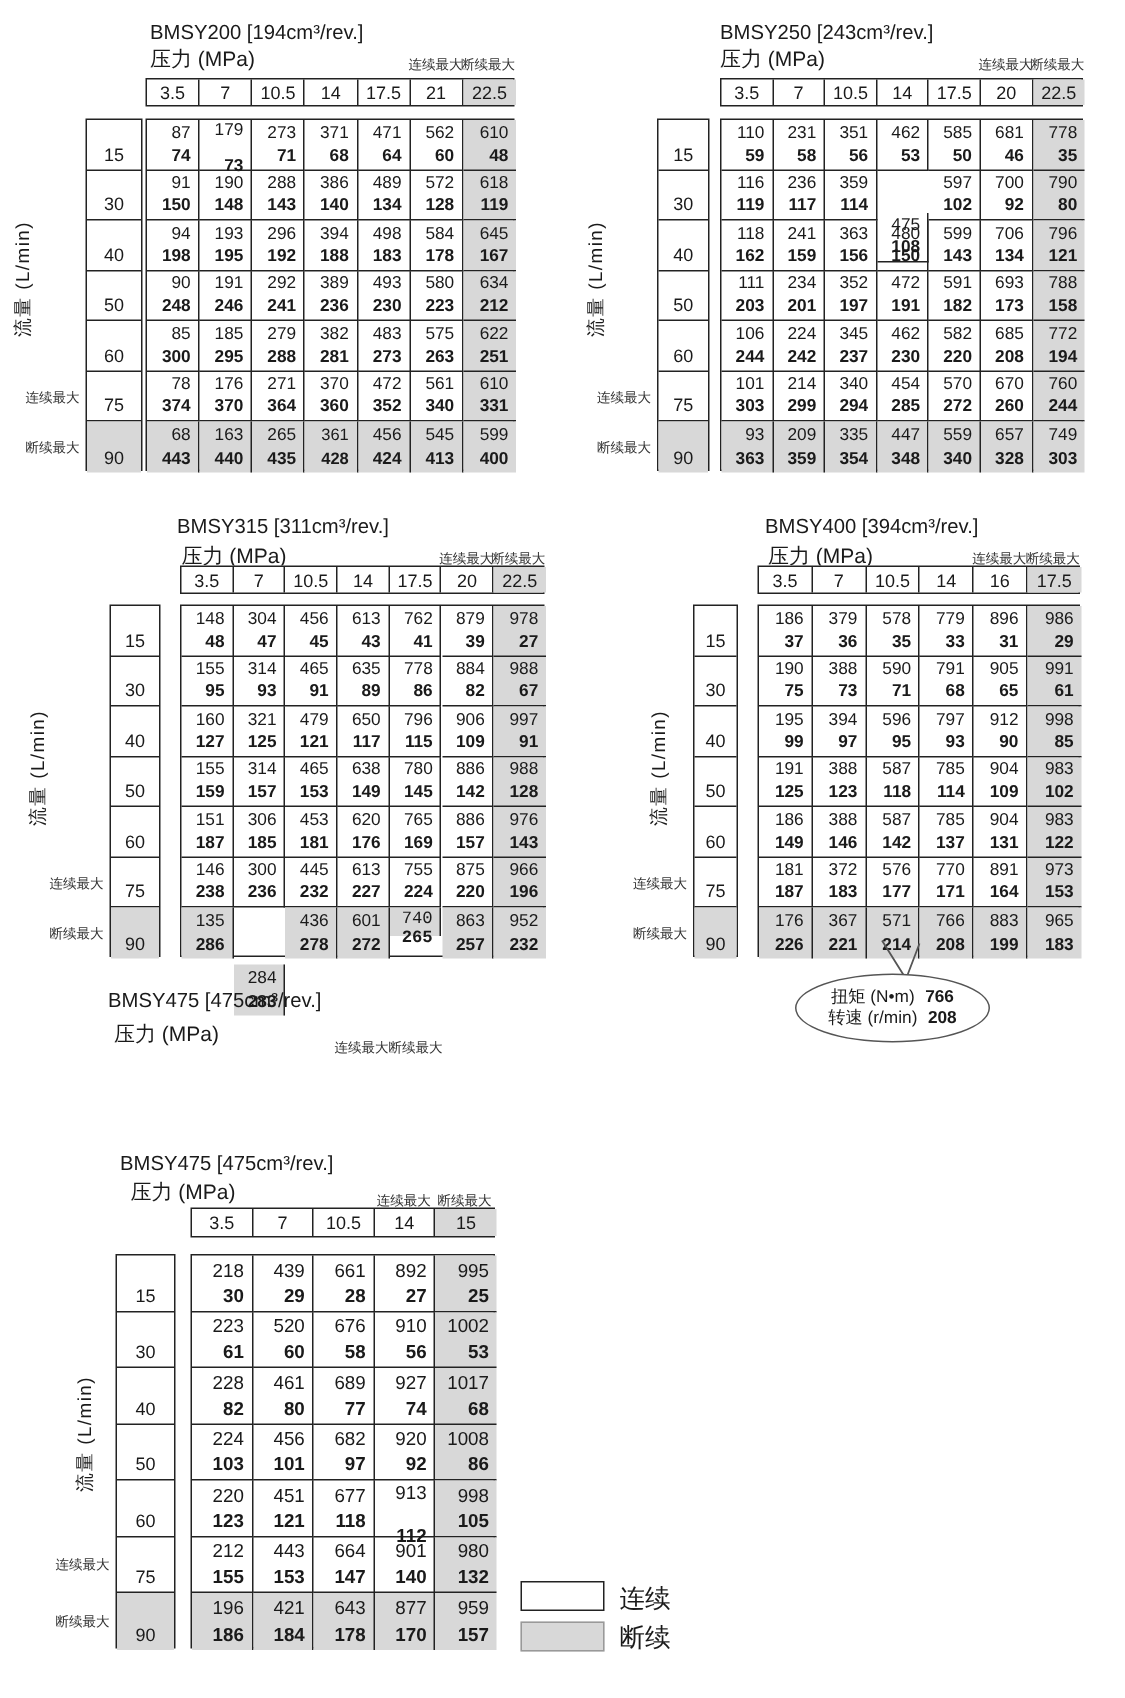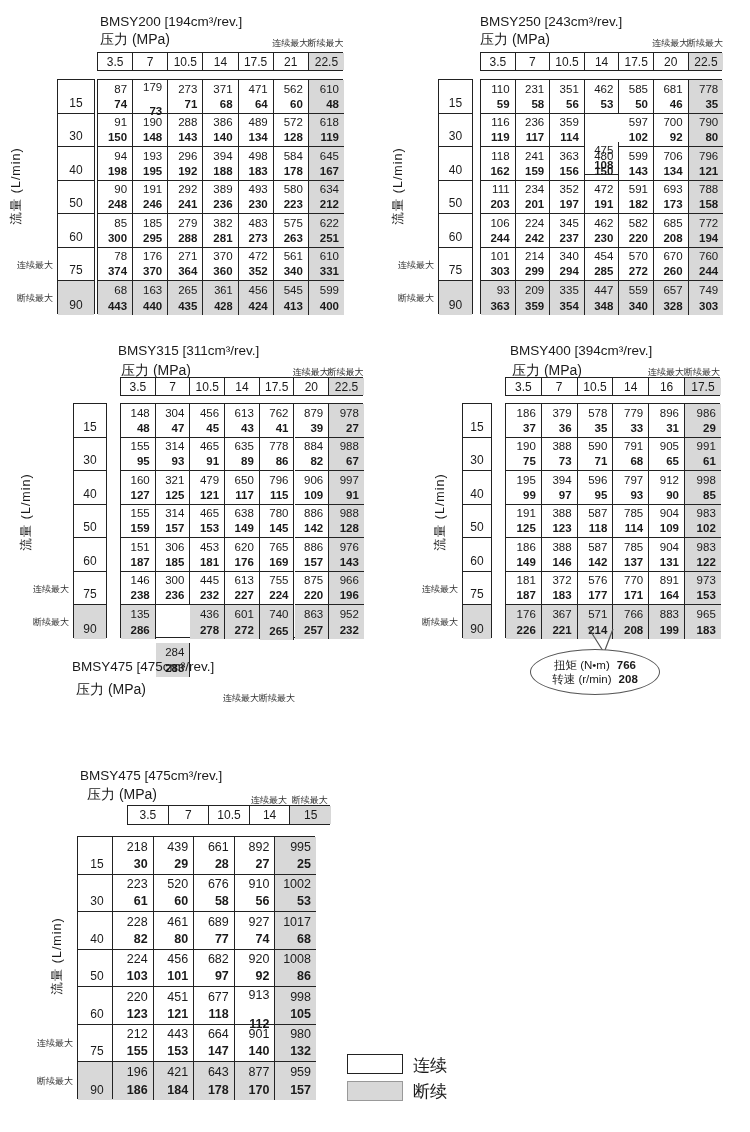--- a/index.html
+++ b/index.html
@@ -705,21 +705,21 @@
           <div class="sp">283</div>
         </div>
         <div class="dcell shade br" style="left: 69.4px; top: 201px; width: 34.7px; height: 33.5px; font-size: 11.5px;">
           <div class="tq">436</div>
           <div class="sp">278</div>
         </div>
         <div class="dcell shade br" style="left: 104.1px; top: 201px; width: 34.7px; height: 33.5px; font-size: 11.5px;">
           <div class="tq">601</div>
           <div class="sp">272</div>
         </div>
-        <div class="dcell shade br" style="left: 138.8px; top: 201px; width: 34.7px; height: 35px; font-size: 11.5px;">
+        <div class="dcell shade br" style="left: 138.8px; top: 201px; width: 34.7px; height: 19px; font-size: 11.5px; font-family: Liberation Mono, monospace;">
           <div class="tq">740</div>
           <div class="sp">265</div>
         </div>
         <div class="dcell shade br" style="left: 173.5px; top: 201px; width: 34.7px; height: 33.5px; font-size: 11.5px;">
           <div class="tq">863</div>
           <div class="sp">257</div>
         </div>
         <div class="dcell shade" style="left: 208.2px; top: 201px; width: 34.7px; height: 33.5px; font-size: 11.5px;">
           <div class="tq">952</div>
           <div class="sp">232</div>
@@ -939,21 +939,21 @@
       </div>
       <div class="lcol" style="left: 7px; top: 68px; width: 40px; height: 262.5px;">
         <div class="rlabel bb" style="top: 0px; height: 37.5px;">15</div>
         <div class="rlabel bb" style="top: 37.5px; height: 37.5px;">30</div>
         <div class="rlabel bb" style="top: 75px; height: 37.5px;">40</div>
         <div class="rlabel bb" style="top: 112.5px; height: 37.5px;">50</div>
         <div class="rlabel bb" style="top: 150px; height: 37.5px;">60</div>
         <div class="rlabel bb" style="top: 187.5px; height: 37.5px;">75</div>
         <div class="rlabel shade" style="top: 225px; height: 37.5px;">90</div>
       </div>
-      <div class="grid" style="left: 42px; top: 68px; width: 203px; height: 262.5px;">
+      <div class="grid" style="left: 57px; top: 68px; width: 203px; height: 262.5px;">
         <div class="dcell br bb" style="left: 0px; top: 0px; width: 40.6px; height: 37.5px; font-size: 12.5px;">
           <div class="tq">218</div>
           <div class="sp">30</div>
         </div>
         <div class="dcell br bb" style="left: 40.6px; top: 0px; width: 40.6px; height: 37.5px; font-size: 12.5px;">
           <div class="tq">439</div>
           <div class="sp">29</div>
         </div>
         <div class="dcell br bb" style="left: 81.2px; top: 0px; width: 40.6px; height: 37.5px; font-size: 12.5px;">
           <div class="tq">661</div>

